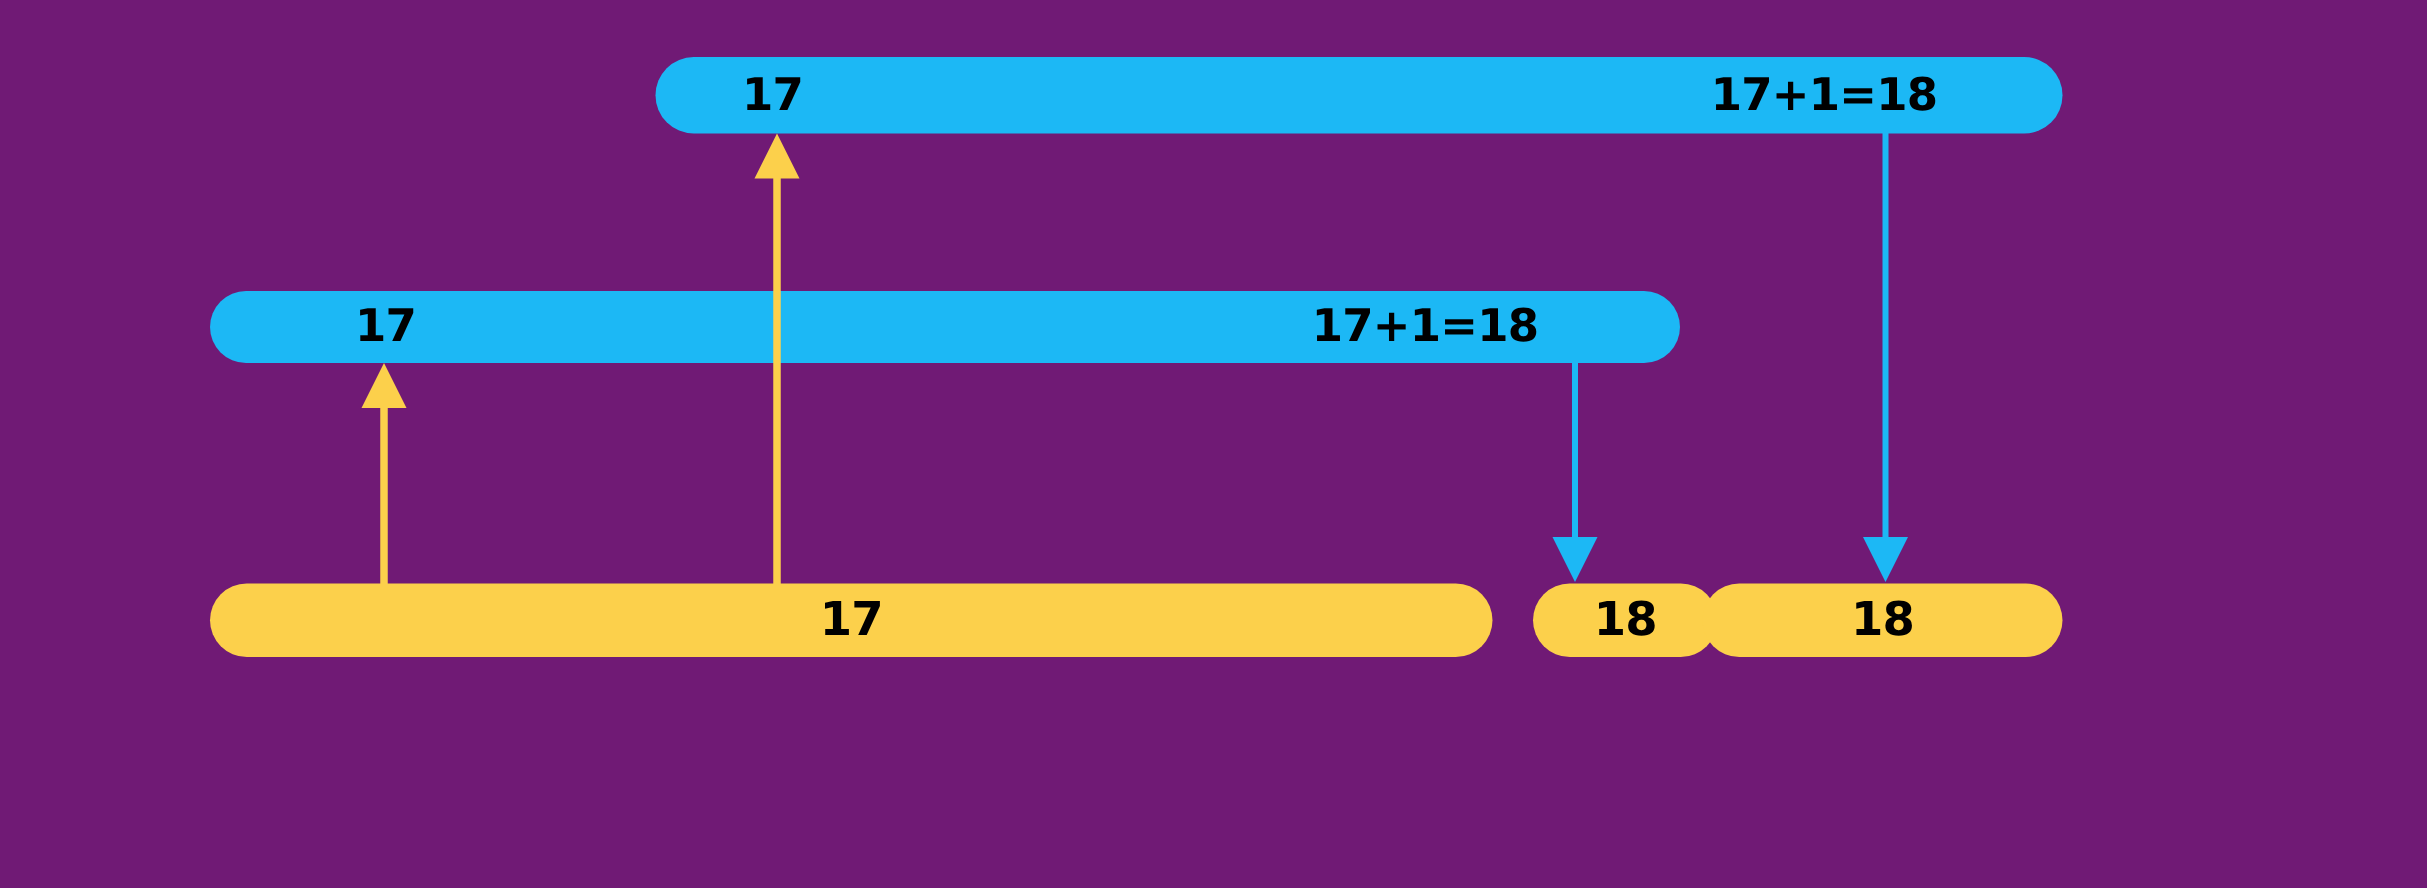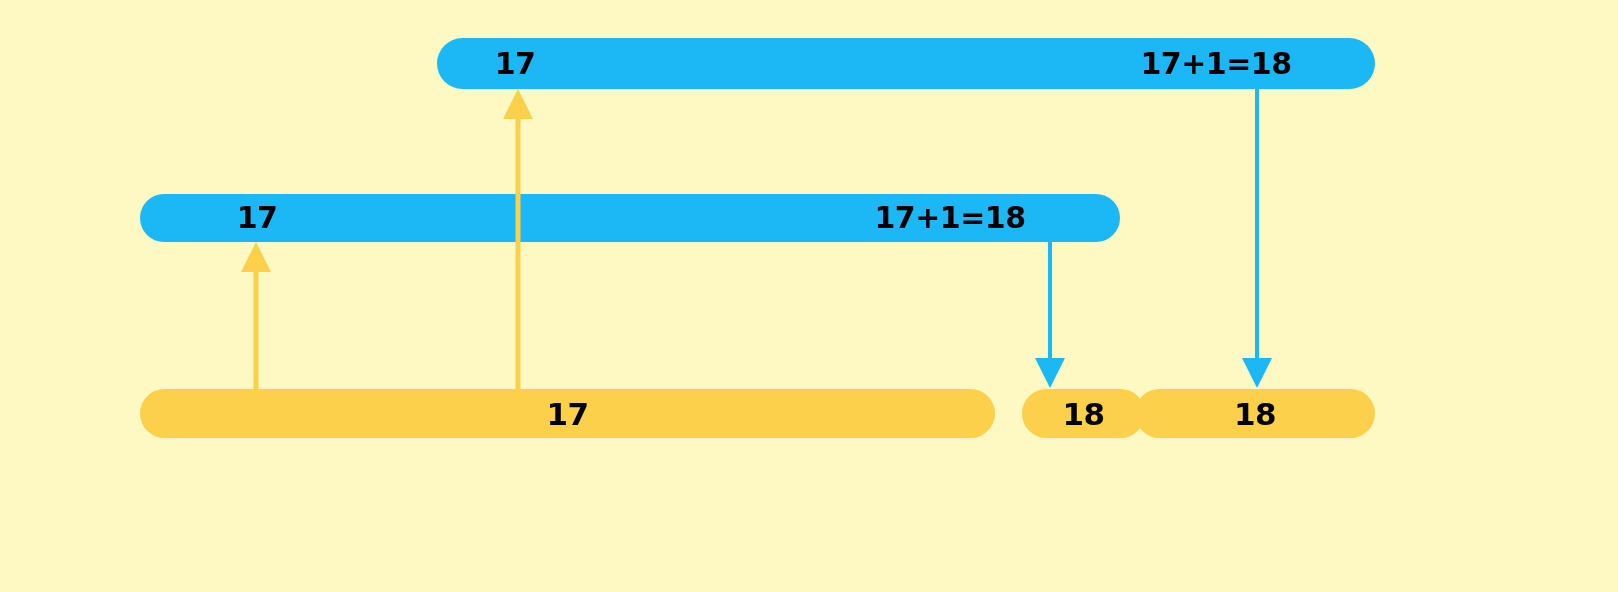--- a/index.html
+++ b/index.html
@@ -8,21 +8,21 @@
     padding: 0;
     background: #000000;
   }
   body {
     font-family: "DejaVu Sans", "Liberation Sans", sans-serif;
   }
   #canvas {
     position: relative;
     width: 1618px;
     height: 592px;
-    background: #fef9c3;
+    background: #701a75;
     overflow: hidden;
   }
   
   .bar {
     position: absolute;
     box-sizing: border-box;
     display: flex;
     align-items: center;
     border-radius: 999px;
     z-index: 2;

